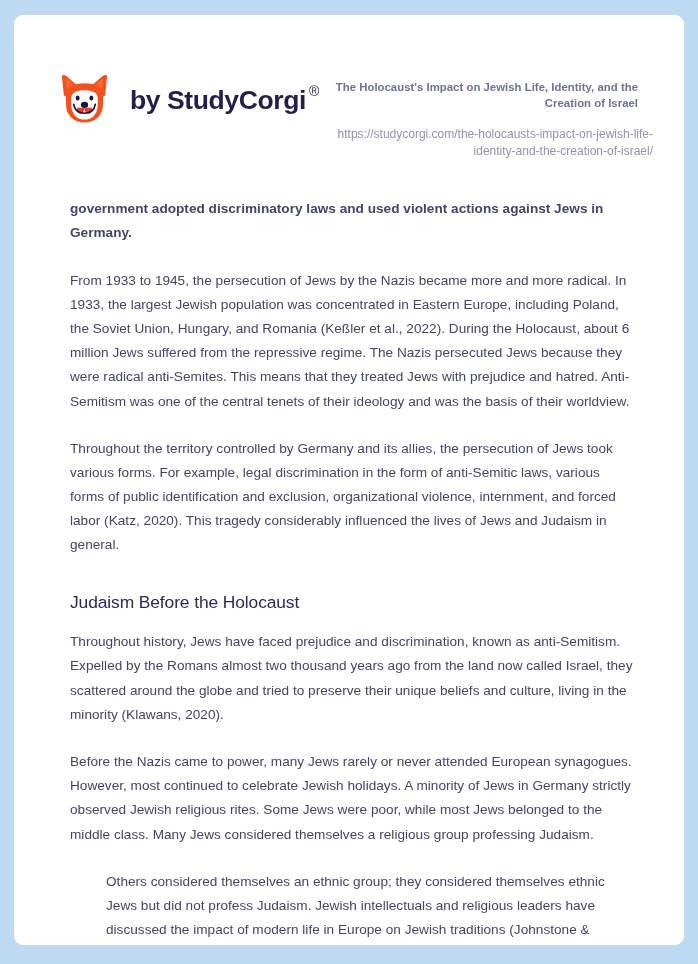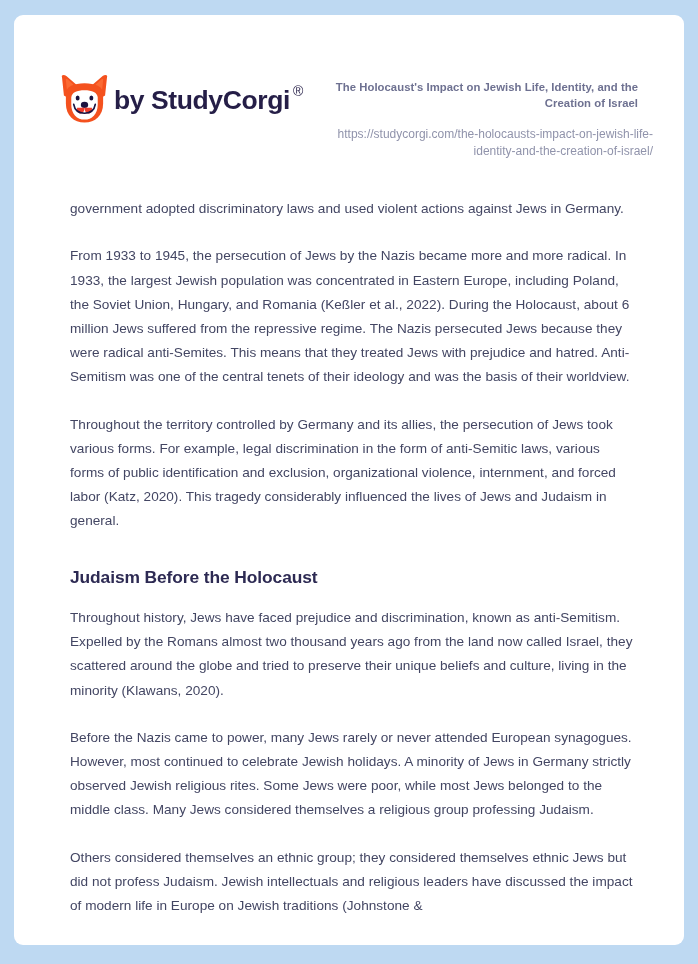--- a/index.html
+++ b/index.html
@@ -27,21 +27,21 @@
   .doc-header {
     display: flex;
     align-items: flex-start;
     justify-content: space-between;
     padding: 45px 31px 0 46px;
     box-sizing: border-box;
   }
   .brand {
     display: flex;
     align-items: center;
-    gap: 5px;
+    gap: 21px;
     flex: 0 0 auto;
     padding-top: 14px;
   }
   .corgi-logo {
     width: 49px;
     height: 52px;
     flex: 0 0 auto;
     display: block;
   }
   .brand-wordmark {
@@ -90,31 +90,33 @@
   }
   .body-para {
     font-size: 13.6px;
     line-height: 1.78;
     color: #434663;
     margin: 0 0 23px 0;
     letter-spacing: 0.02px;
   }
   .body-para.first {
     margin-top: 37px;
+    font-weight: bold;
   }
   .section-heading {
     font-size: 17.4px;
-    font-weight: 700;
+    font-weight: 400;
     color: #2d2a53;
     margin: 33px 0 17px 0;
     letter-spacing: -0.1px;
     line-height: 1.3;
   }
   .body-para.last {
     margin-bottom: 0;
+    margin-left: 36px;
   }
 </style>
 </head>
 <body>
 
 <div class="page-card">
 
   <div class="doc-header">
 
     <div class="brand">

